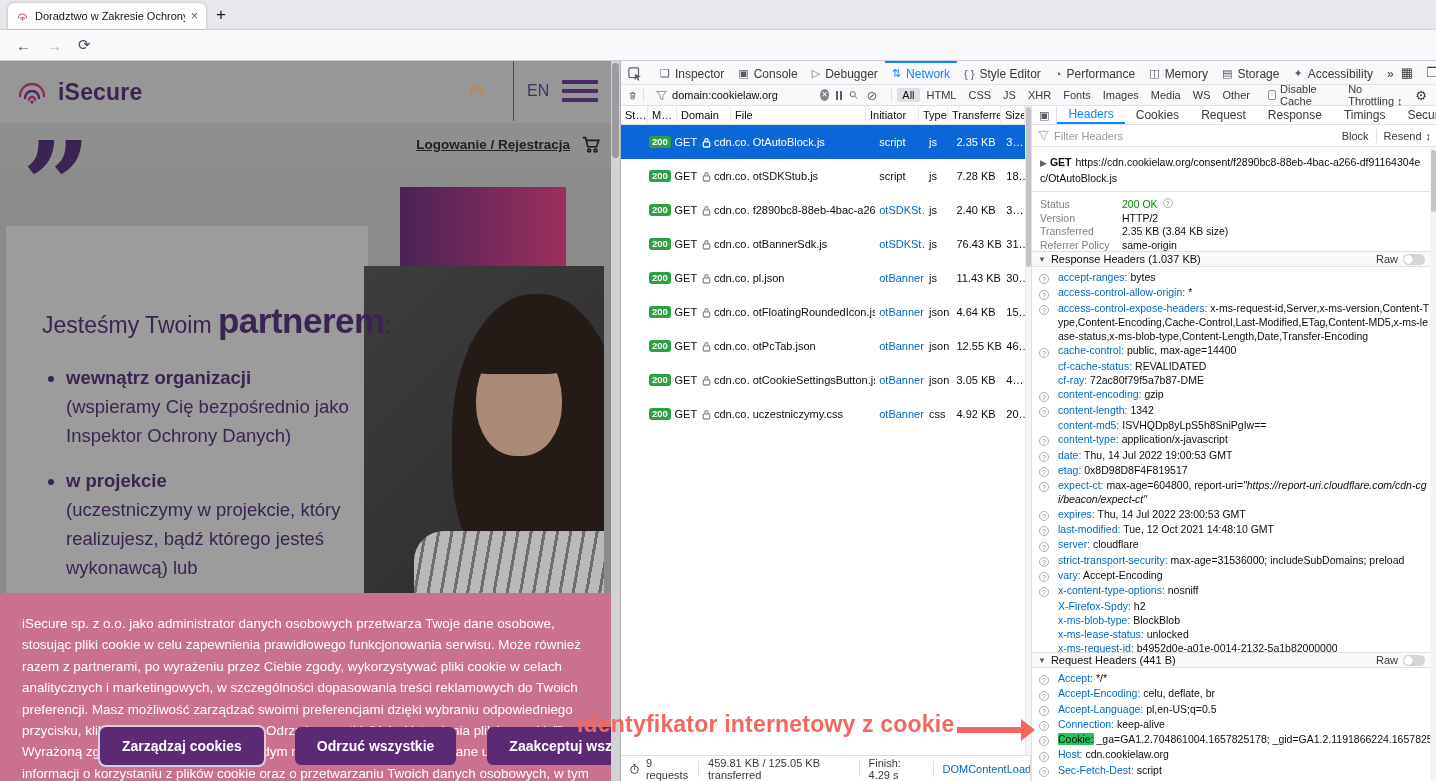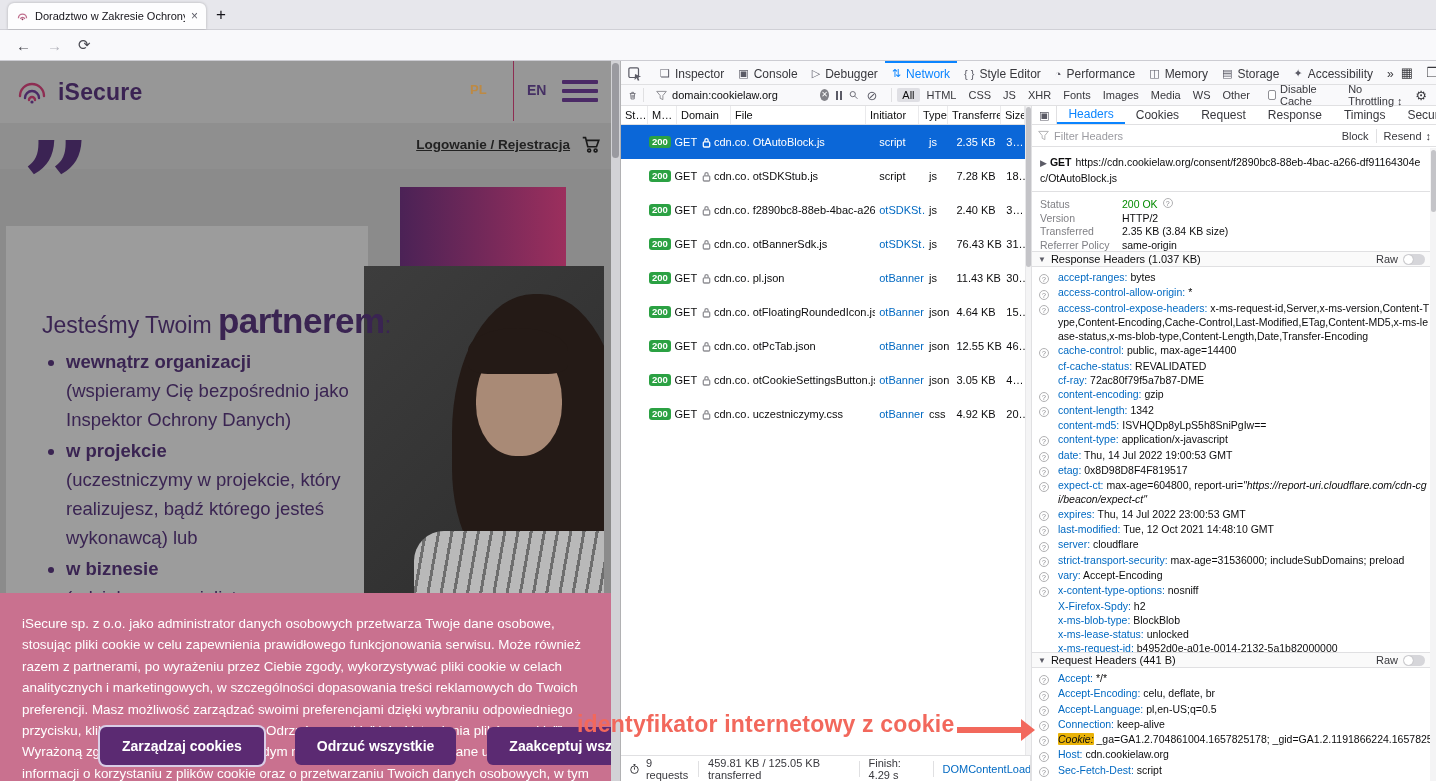--- a/index.html
+++ b/index.html
@@ -20,32 +20,32 @@
   #url-text b { color:#15141a; font-weight:bold; }
   .star { color:#5b5b66; font-size:14px; }
 
   
   #site { left:0; top:61px; width:620px; height:720px; background:#8b8b8b; overflow:hidden; }
   #site-header { position:absolute; left:0; top:0; width:620px; height:76px; background:#979797; border-bottom:2px solid #8e2d52; }
   #logo { position:absolute; left:14px; top:13px; display:flex; align-items:center; gap:8px; }
   #logo-text { font-size:23px; font-weight:bold; color:#3b2353; letter-spacing:.2px; }
   #lang-pl { position:absolute; left:470px; top:21px; font-size:13px; font-weight:bold; color:#bd8a44; }
   #lang-divider { position:absolute; left:513px; top:0; width:1px; height:60px; background:#8e2d52; }
-  #lang-en { position:absolute; left:527px; top:21px; font-size:14px; font-weight:bold; color:#453064; }
+  #lang-en { position:absolute; left:527px; top:21px; font-size:16px; font-weight:normal; color:#453064; }
   #burger { position:absolute; left:562px; top:19px; width:36px; }
   #burger div { height:4px; background:#4b2a66; margin-bottom:5px; border-radius:1px; }
   #site-subheader { position:absolute; left:0; top:62px; width:620px; height:46px; background:#8f8f8f; }
   #login-link { position:absolute; right:50px; top:14px; font-size:13.5px; color:#222; text-decoration:underline; font-weight:bold; }
   #cart { position:absolute; right:18px; top:10px; }
   #quote-card { position:absolute; left:6px; top:165px; width:362px; height:555px; background:#9c9c9c; }
   #quote-mark { position:absolute; left:22px; top:85px; font-size:120px; line-height:80px; color:#3b2353; font-family:"DejaVu Serif",serif; font-weight:bold; }
   #site-heading { position:absolute; left:42px; top:240px; color:#3a2452; font-size:23px; }
   #site-heading .emph { font-size:35px; font-weight:bold; letter-spacing:-.5px; }
   #bullets { position:absolute; left:66px; top:286px; width:300px; color:#3a2452; font-size:18.5px; line-height:29px; }
-  #bullets li { margin-bottom:2px; }
+  #bullets li { margin-bottom:2px;margin-top:16px; }
   #bullets .b-title { font-weight:bold; }
   #grad-rect { position:absolute; left:400px; top:126px; width:166px; height:80px; background:linear-gradient(90deg,#4b2256,#9c2f5d); }
   #photo { position:absolute; left:364px; top:205px; width:240px; height:327px; background:linear-gradient(135deg,#3d3d3d,#2c2c2c); overflow:hidden; }
   .hair { position:absolute; right:-18px; top:28px; width:170px; height:290px; background:#241a16; border-radius:48% 48% 40% 40%; }
   .face { position:absolute; right:42px; top:78px; width:86px; height:112px; background:#a98a76; border-radius:50% 50% 46% 46%; }
   .bangs { position:absolute; right:36px; top:62px; width:100px; height:46px; background:#241a16; border-radius:50% 50% 20% 20%; }
   .shirt { position:absolute; right:0; bottom:0; width:190px; height:62px; background:repeating-linear-gradient(100deg,#b9b9b9 0 10px,#6e6e6e 10px 13px); border-radius:30px 0 0 0; }
   #cookie-banner { position:absolute; left:0; top:532px; width:620px; height:188px; background:#c9718f; padding:20px 22px 0 22px; }
   #cookie-text { color:#ffffff; font-size:13.4px; line-height:21.4px; }
   #cookie-buttons { position:absolute; left:100px; top:134px; display:flex; gap:31px; }
@@ -119,21 +119,21 @@
   .section-bar .raw { margin-left:auto; color:#38383d; display:flex; align-items:center; gap:5px; }
   .toggle { width:22px; height:11px; background:#d6d6da; border-radius:6px; position:relative; }
   .toggle i { position:absolute; left:1px; top:1px; width:9px; height:9px; background:#fff; border-radius:50%; box-shadow:0 0 1px rgba(0,0,0,.4); }
   .hdr-list { padding:3px 0 0 0; }
   #resp-list { height:386px; overflow:hidden; }
   .hdr-row { display:flex; line-height:14.3px; padding-left:7px; }
   .hdr-row .qc { flex:0 0 19px; padding-top:1px; }
   .hdr-row .htext { flex:1; white-space:nowrap; overflow:hidden; }
   .hdr-row.wrap .htext { white-space:normal; word-break:break-all; }
   .hname { color:#0069c2; }
-  .hname.hl { background:#eab308; color:#0c0c0d; border-radius:1px;font-style:italic; }
+  .hname.hl { background:#22c55e; color:#0c0c0d; border-radius:1px; }
   .hval { color:#0c0c0d; }
   .hval .it { font-style:italic; }
 
   
   #annotation-text { left:577px; top:711px; font-size:23px; font-weight:bold; color:#f2685c; z-index:60; letter-spacing:.2px; }
   #annotation-arrow-shaft { left:957px; top:727px; width:66px; height:6px; background:#f2685c; z-index:60; }
   #annotation-arrow-head { left:1021px; top:719px; width:0; height:0; border-left:14px solid #f2685c; border-top:11px solid transparent; border-bottom:11px solid transparent; z-index:60; }
 </style>
 </head>
 <body>

